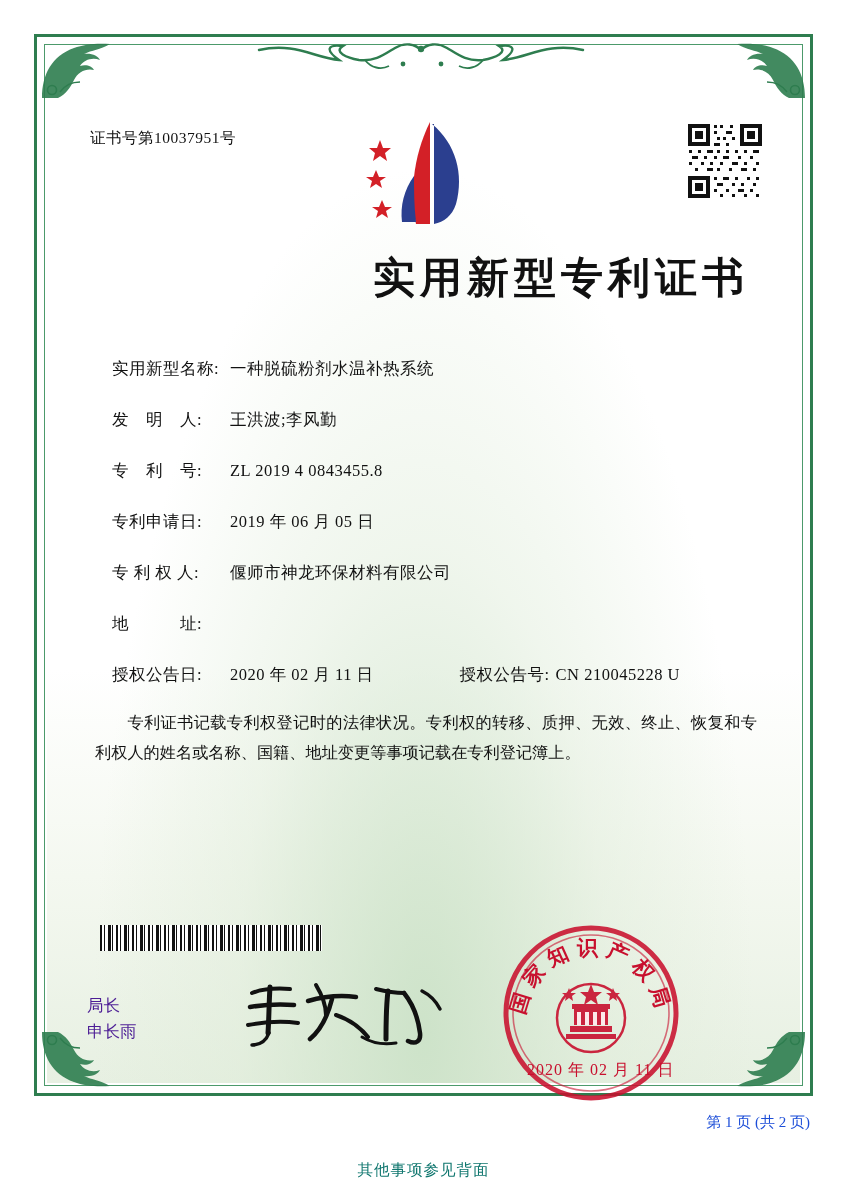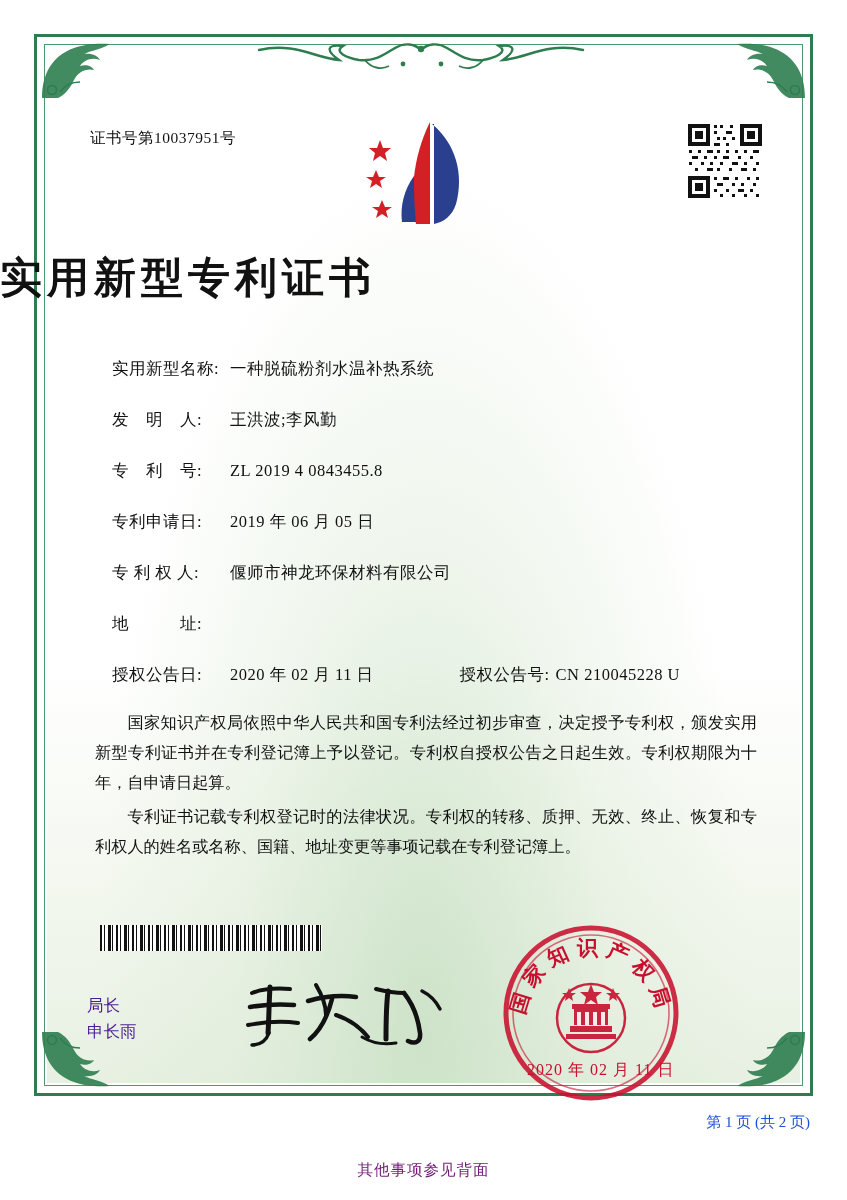--- a/index.html
+++ b/index.html
@@ -101,21 +101,21 @@
     height: 78px;
   }
   .qr svg { display:block; width:100%; height:100%; }
 
   
   .title {
     position: absolute;
     left: 0;
     top: 250px;
     width: 749px;
-    text-align: left;
+    text-align: right;
     font-size: 42px;
     font-weight: bold;
     letter-spacing: 5px;
     color: #111;
     font-family: "Liberation Serif", "DejaVu Serif", serif;
   }
 
   
   .fields {
     position: absolute;
@@ -222,21 +222,21 @@
     font-size: 15px;
     color: #1d4ed8;
   }
   .back-note {
     position: absolute;
     left: 0;
     top: 1160px;
     width: 847px;
     text-align: center;
     font-size: 15.5px;
-    color: #701a75;
+    color: #0f766e;
     letter-spacing: 1px;
   }
 </style>
 </head>
 <body>
 
 <div class="page">
 
   <div class="frame-bg"></div>
   <div class="frame-outer"></div>
@@ -393,21 +393,20 @@
     </div>
     <div class="field-row two-col">
       <span class="field-label w-lab">授权公告日:</span>
       <span class="field-value">2020 年 02 月 11 日</span>
       <span class="field-label second-label">授权公告号:</span>
       <span class="field-value" style="margin-left:6px;">CN 210045228 U</span>
     </div>
   </div>
 
   <div class="paras">
-    <p class="para">国家知识产权局依照中华人民共和国专利法经过初步审查，决定授予专利权，颁发实用新型专利证书并在专利登记簿上予以登记。专利权自授权公告之日起生效。专利权期限为十年，自申请日起算。</p>
     <p class="para">专利证书记载专利权登记时的法律状况。专利权的转移、质押、无效、终止、恢复和专利权人的姓名或名称、国籍、地址变更等事项记载在专利登记簿上。</p>
   </div>
 
   <div class="barcode"></div>
 
   <div class="sig-label">
     <div>局长</div>
     <div>申长雨</div>
   </div>
 

